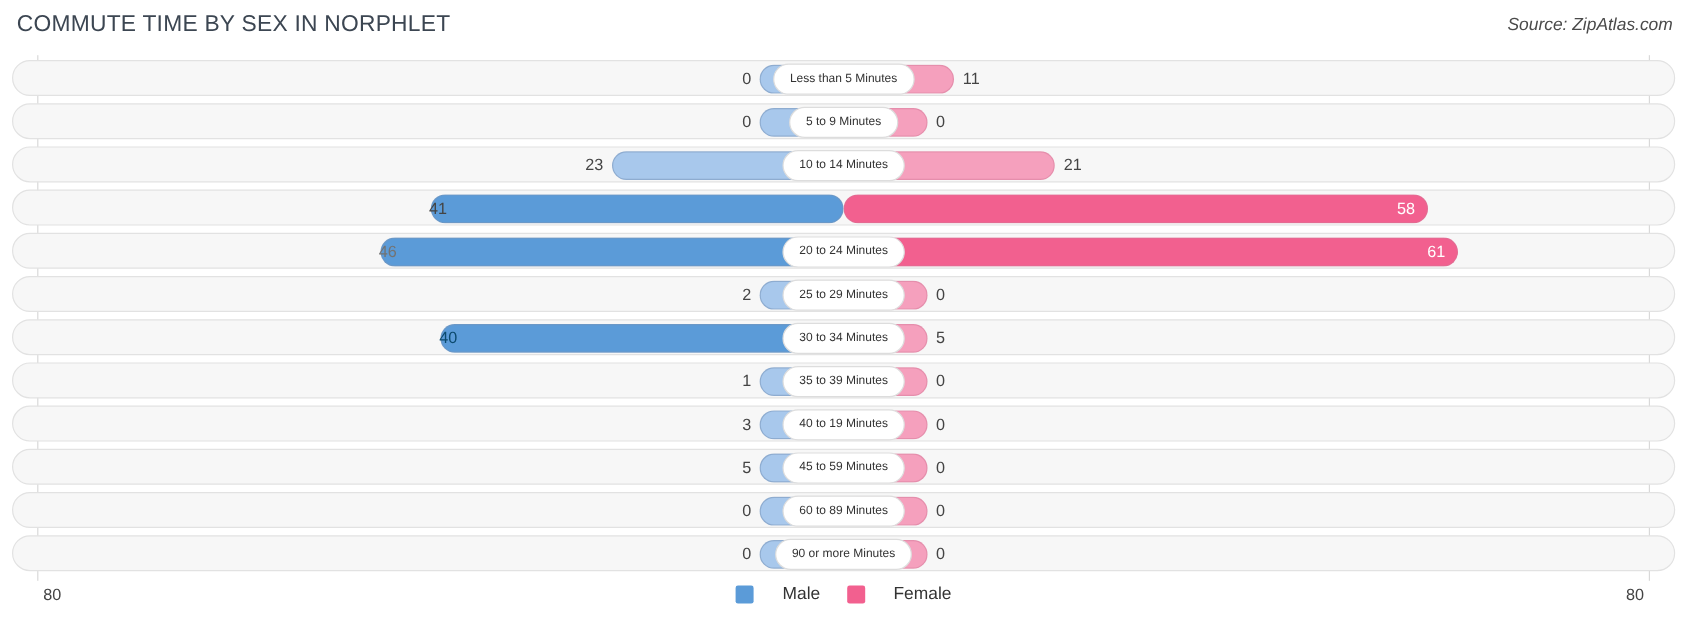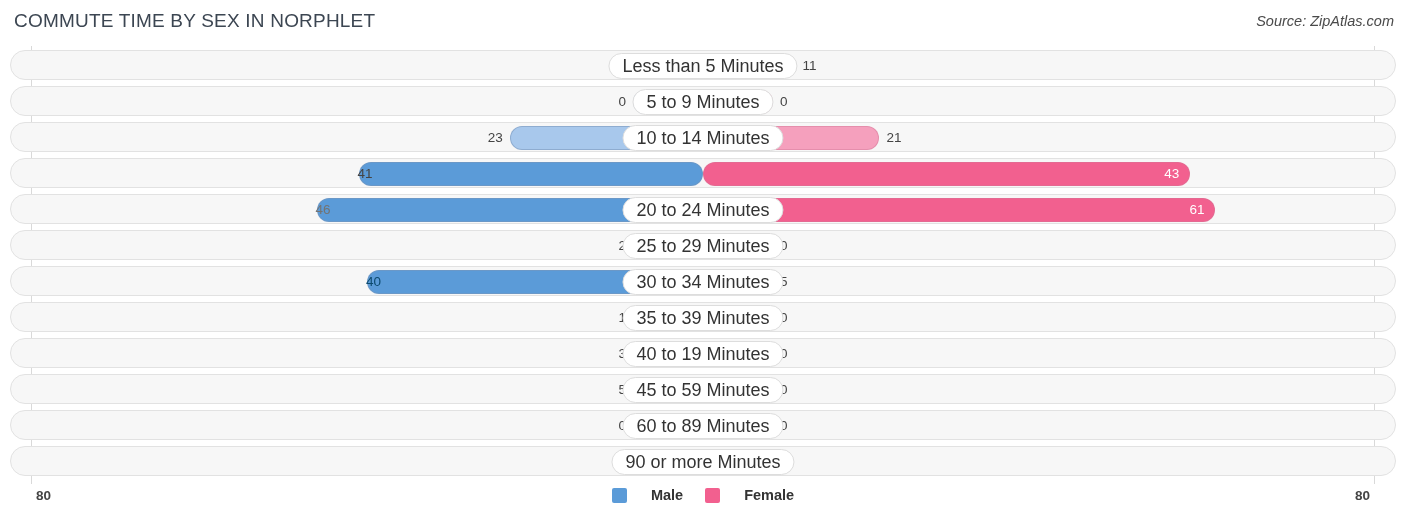--- a/index.html
+++ b/index.html
@@ -66,27 +66,27 @@
   
   .cat-pill{
     position:absolute;top:2px;left:50%;
     transform:translateX(-50%);
     height:26px;line-height:24px;
     box-sizing:border-box;
     padding:0 13px;
     background:#ffffff;
     border:1px solid #dddddd;
     border-radius:13px;
-    font-size:18px;color:#333;
+    font-size:10px;color:#333;
     white-space:nowrap;
     text-align:center;
   }
 
   
-  #footer{position:absolute;left:0;top:484px;width:1406px;height:38px;font-weight:bold;}
+  #footer{position:absolute;left:0;top:484px;width:1406px;height:38px;}
   #tick-left{position:absolute;left:36px;top:4px;font-size:13.5px;color:#444;}
   #tick-right{position:absolute;right:36px;top:4px;font-size:13.5px;color:#444;}
   #legend{
     position:absolute;left:0;top:3px;width:1406px;
     display:flex;justify-content:center;align-items:center;gap:22px;
   }
   .legend-item{display:flex;align-items:center;gap:24px;justify-content:center;}
   .legend-swatch{width:15px;height:15px;border-radius:2px;display:block;}
   .legend-text{font-size:14.5px;color:#333;}
 </style>
@@ -127,21 +127,21 @@
           <div class="val val-male" style="right: calc(50% + 200.2px);">23</div>
           <div class="val val-female" style="left: calc(50% + 183.4px);">21</div>
           <div class="cat-pill">10 to 14 Minutes</div>
         </div>
       </div>
       <div class="row" style="top: 112px;">
         <div class="row-inner">
           <div class="bar bar-male" style="width: 344.4px; background: rgb(91, 155, 216);"></div>
           <div class="bar bar-female" style="width: 487.2px; background: rgb(242, 96, 143);"></div>
           <div class="val val-male val-inside" style="right: calc(50% + 330.4px); color: rgb(68, 68, 68);">41</div>
-          <div class="val val-female val-inside" style="left: calc(50% + 461.2px);">43</div>
+          <div class="val val-female val-inside" style="left: calc(50% + 461.2px);">58</div>
         </div>
       </div>
       <div class="row" style="top: 148px;">
         <div class="row-inner">
           <div class="bar bar-male" style="width: 386.4px; background: rgb(91, 155, 216);"></div>
           <div class="bar bar-female" style="width: 512.4px; background: rgb(242, 96, 143);"></div>
           <div class="val val-male val-inside" style="right: calc(50% + 372.4px); color: #737373;">46</div>
           <div class="val val-female val-inside" style="left: calc(50% + 486.4px);">61</div>
           <div class="cat-pill">20 to 24 Minutes</div>
         </div>

